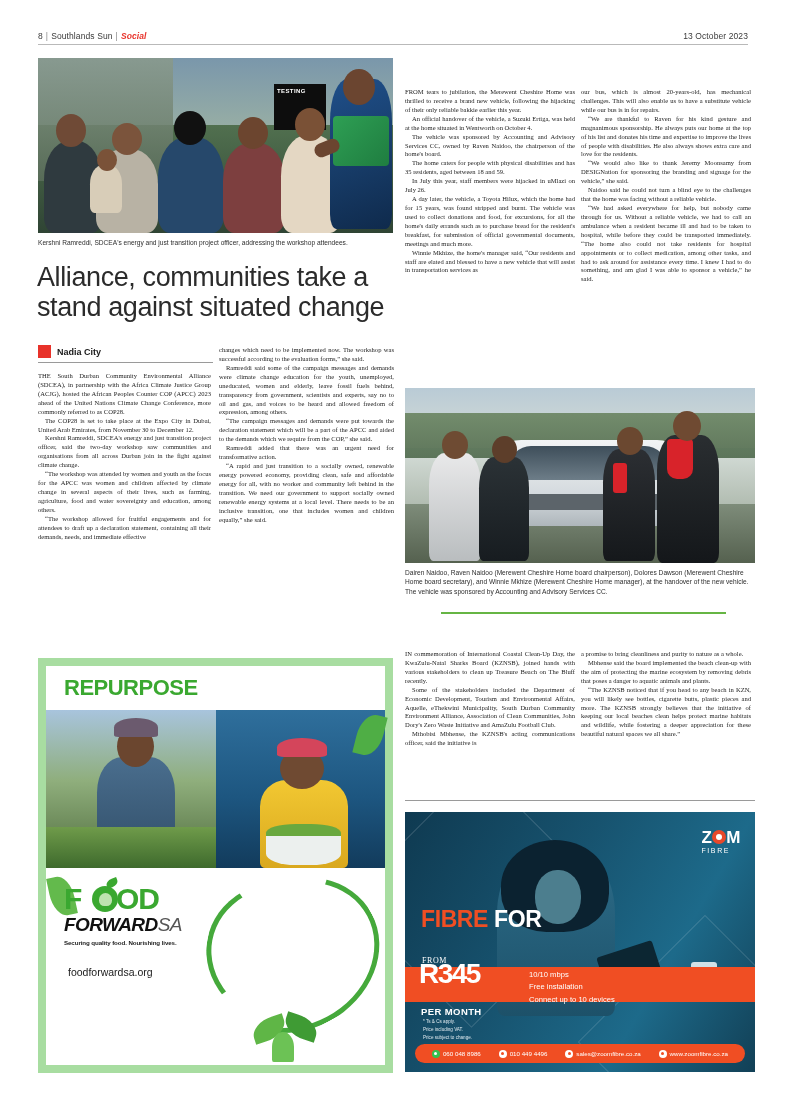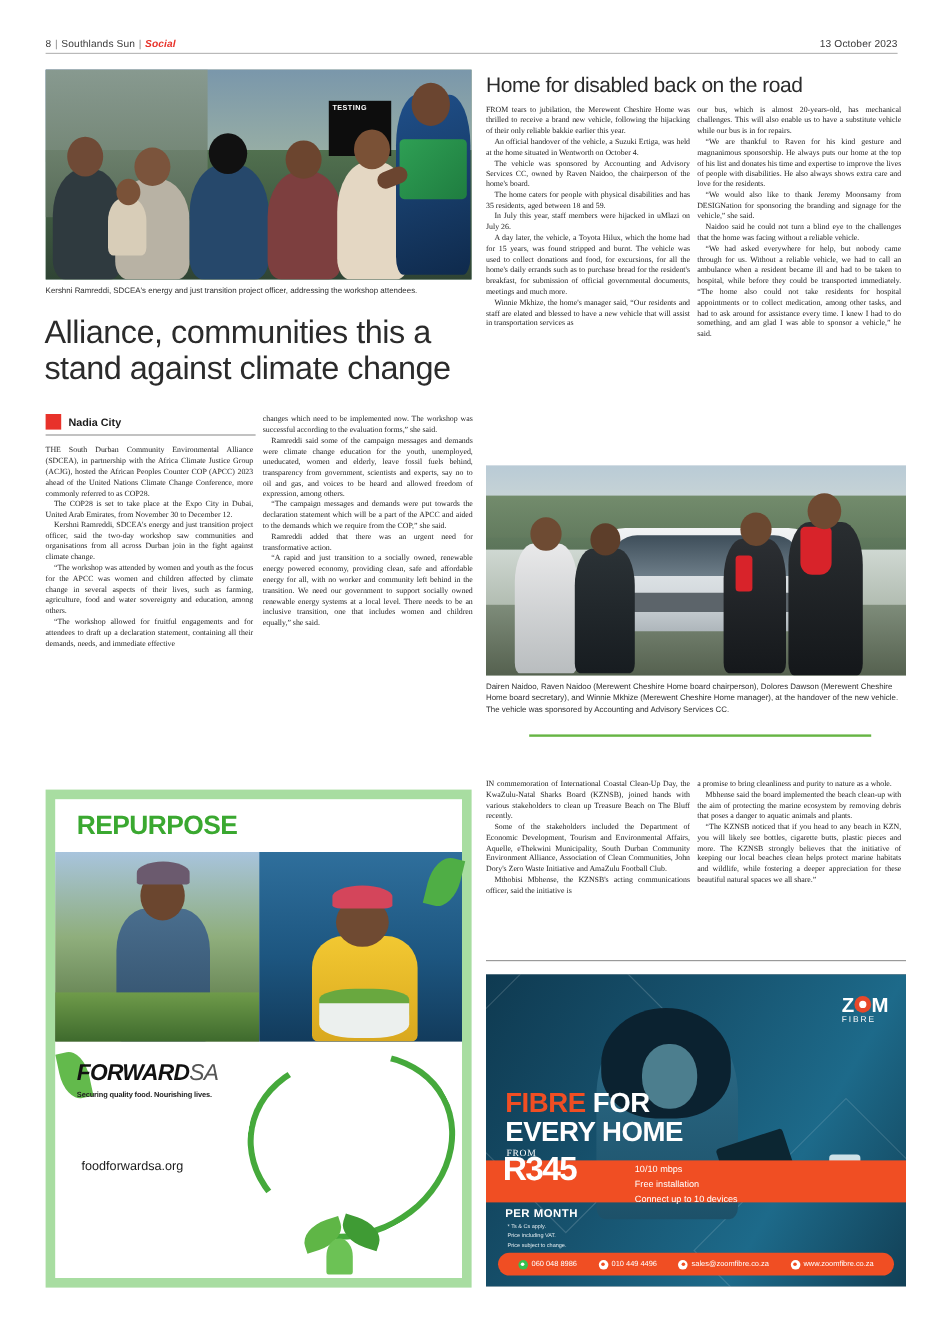--- a/index.html
+++ b/index.html
@@ -378,21 +378,21 @@
     <div class="head ws-h4"></div>
     <div class="fig ws-f5"></div>
     <div class="head ws-h5"></div>
     <div class="fig ws-speaker"></div>
     <div class="ws-vest"></div>
     <div class="head ws-speaker-head"></div>
     <div class="ws-speaker-arm"></div>
   </div>
   <div class="caption cap-workshop">Kershni Ramreddi, SDCEA's energy and just transition project officer, addressing the workshop attendees.</div>
 
-  <div class="hl headline-main">Alliance, communities this a stand against climate change</div>
+  <div class="hl headline-main">Alliance, communities take a stand against situated change</div>
 
   <div class="byline">
     <div class="byline-sq"></div>
     <div class="byline-name">Nadia City</div>
   </div>
   <div class="byline-rule rule-grey"></div>
 
   <div class="body-col col-a">
     <p class="first">THE South Durban Community Environmental Alliance (SDCEA), in partnership with the Africa Climate Justice Group (ACJG), hosted the African Peoples Counter COP (APCC) 2023 ahead of the United Nations Climate Change Conference, more commonly referred to as COP28.</p>
     <p>The COP28 is set to take place at the Expo City in Dubai, United Arab Emirates, from November 30 to December 12.</p>
@@ -402,21 +402,20 @@
   </div>
 
   <div class="body-col col-b">
     <p class="first">changes which need to be implemented now. The workshop was successful according to the evaluation forms,” she said.</p>
     <p>Ramreddi said some of the campaign messages and demands were climate change education for the youth, unemployed, uneducated, women and elderly, leave fossil fuels behind, transparency from government, scientists and experts, say no to oil and gas, and voices to be heard and allowed freedom of expression, among others.</p>
     <p>“The campaign messages and demands were put towards the declaration statement which will be a part of the APCC and aided to the demands which we require from the COP,” she said.</p>
     <p>Ramreddi added that there was an urgent need for transformative action.</p>
     <p>“A rapid and just transition to a socially owned, renewable energy powered economy, providing clean, safe and affordable energy for all, with no worker and community left behind in the transition. We need our government to support socially owned renewable energy systems at a local level. There needs to be an inclusive transition, one that includes women and children equally,” she said.</p>
   </div>
 
-  <div class="hl headline-road">Home for disabled back on the road</div>
 
   <div class="body-col col-c">
     <p class="first">FROM tears to jubilation, the Merewent Cheshire Home was thrilled to receive a brand new vehicle, following the hijacking of their only reliable bakkie earlier this year.</p>
     <p>An official handover of the vehicle, a Suzuki Ertiga, was held at the home situated in Wentworth on October 4.</p>
     <p>The vehicle was sponsored by Accounting and Advisory Services CC, owned by Raven Naidoo, the chairperson of the home's board.</p>
     <p>The home caters for people with physical disabilities and has 35 residents, aged between 18 and 59.</p>
     <p>In July this year, staff members were hijacked in uMlazi on July 26.</p>
     <p>A day later, the vehicle, a Toyota Hilux, which the home had for 15 years, was found stripped and burnt. The vehicle was used to collect donations and food, for excursions, for all the home's daily errands such as to purchase bread for the resident's breakfast, for submission of official governmental documents, meetings and much more.</p>
     <p>Winnie Mkhize, the home's manager said, “Our residents and staff are elated and blessed to have a new vehicle that will assist in transportation services as</p>
   </div>
@@ -483,20 +482,25 @@
           <div class="ff2-head"></div>
           <div class="ff2-scarf"></div>
           <div class="ff2-greens"></div>
           <div class="ff2-bowl"></div>
         </div>
       </div>
       <div class="ffsa-leaf1"></div>
       <div class="ffsa-leaf2"></div>
 
       <div class="ffsa-logo">
+        <div class="ffsa-logo-row1">
+          <span>F</span><span style="opacity:0">oo</span><span>OD</span>
+          <span class="ffsa-apple"></span>
+          <span class="ffsa-apple-leaf"></span>
+        </div>
         <div class="ffsa-logo-row2">
           <span>FORWARD</span><span class="sa">SA</span>
         </div>
         <div class="ffsa-tag">Securing quality food. Nourishing lives.</div>
       </div>
 
       <div class="ffsa-arc"></div>
       <div class="ffsa-arc2"></div>
       <div class="ffsa-bleaf1"></div>
       <div class="ffsa-bleaf2"></div>
@@ -517,21 +521,20 @@
     <div class="zf-cup"></div>
 
     <div class="zf-logo">
       <div class="zf-logo-main"><span>Z</span><span class="zf-logo-o"></span><span>M</span></div>
       <div class="zf-logo-sub">FIBRE</div>
     </div>
 
     <div class="zf-head">
       <span class="red">FIBRE</span>
       <span>FOR</span><br>
-      <span>EVERY HOME</span>
     </div>
     <div class="zf-from">FROM</div>
 
     <div class="zf-band"></div>
     <div class="zf-price">R345</div>
     <div class="zf-feats">
       <div>10/10 mbps</div>
       <div>Free installation</div>
       <div>Connect up to 10 devices</div>
     </div>

